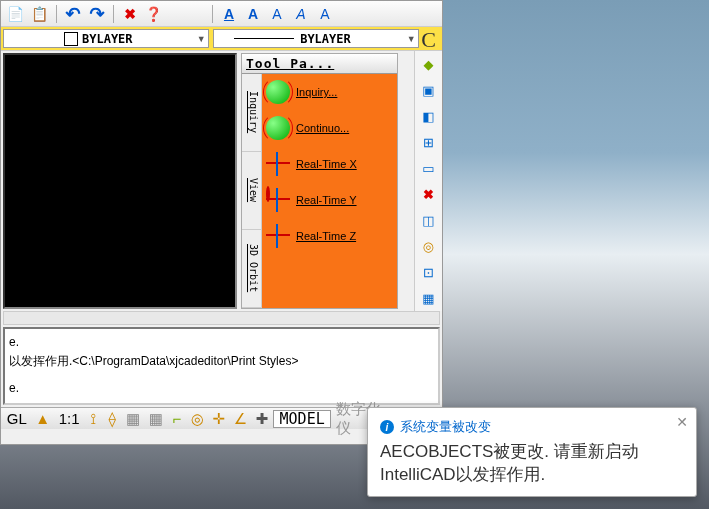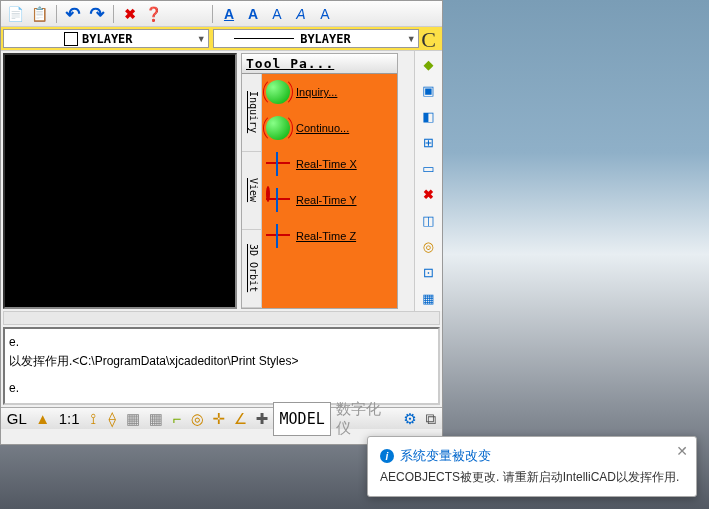--- a/index.html
+++ b/index.html
@@ -28,25 +28,25 @@
 .rt-ico::before { content: ''; position: absolute; top: 10px; left: 0; width: 24px; border-top: 2px solid #c00; }
 .rt-ico::after { content: ''; position: absolute; left: 10px; top: 0; height: 24px; border-left: 2px solid #05c; }
 .rt-ring { width: 24px; height: 14px; border: 2px solid #c00; border-radius: 50%; margin-top: 5px; }
 .sidebar { width: 28px; background: #f4f4f4; border-left: 1px solid #ccc; display: flex; flex-direction: column; align-items: center; padding: 2px 0; gap: 4px; }
 .sbtn { width: 22px; height: 22px; display: flex; align-items: center; justify-content: center; font-size: 13px; cursor: pointer; }
 .scrollh { height: 14px; background: #e8e8e8; border: 1px solid #ccc; margin: 0 2px; }
 .cmdarea { height: 78px; background: #fff; border: 2px inset #ccc; margin: 2px; padding: 4px; font-family: monospace; font-size: 12px; line-height: 1.6; overflow: hidden; }
 .statusbar { display: flex; align-items: center; height: 22px; background: linear-gradient(#f8f8f8,#e0e0e0); border-top: 1px solid #aaa; padding: 0 2px; gap: 1px; font-size: 11px; }
 .sbtn2 { height: 18px; min-width: 18px; padding: 0 3px; display: flex; align-items: center; justify-content: center; border: 1px solid transparent; cursor: pointer; font-size: 15px; }
 .sbtn2.gray { color: #999; }
-.sbtn2.model { font-family: monospace; padding: 16px 6px; border: 1px solid #999; background: #fff; }
+.sbtn2.model { font-family: monospace; padding: 0 6px; border: 1px solid #999; background: #fff; }
 .notif { position: absolute; bottom: 12px; left: 367px; width: 330px; background: #fff; border: 1px solid #aaa; border-radius: 3px; box-shadow: 0 2px 8px rgba(0,0,0,.3); padding: 10px 12px; }
 .notif-title { color: #0066cc; font-size: 13px; margin-bottom: 4px; display: flex; align-items: center; gap: 6px; }
 .info-ico { width: 14px; height: 14px; border-radius: 50%; background: #0078d7; color: #fff; display: flex; align-items: center; justify-content: center; font-size: 10px; font-weight: bold; font-style: italic; }
-.notif-body { font-size: 12px; color: #333; }
+.notif-body { font-size: 17px; color: #333; }
 .notif-close { position: absolute; top: 6px; right: 8px; color: #888; cursor: pointer; font-size: 14px; }
 .big-c { font-family: serif; font-size: 22px; color: #333; margin-left: auto; margin-right: 6px; }
 </style>
 </head>
 <body>
 
 <div class="app">
 
   <div class="toolbar-row">
     <span class="tbtn" style="color:#e6b800">📄</span>

